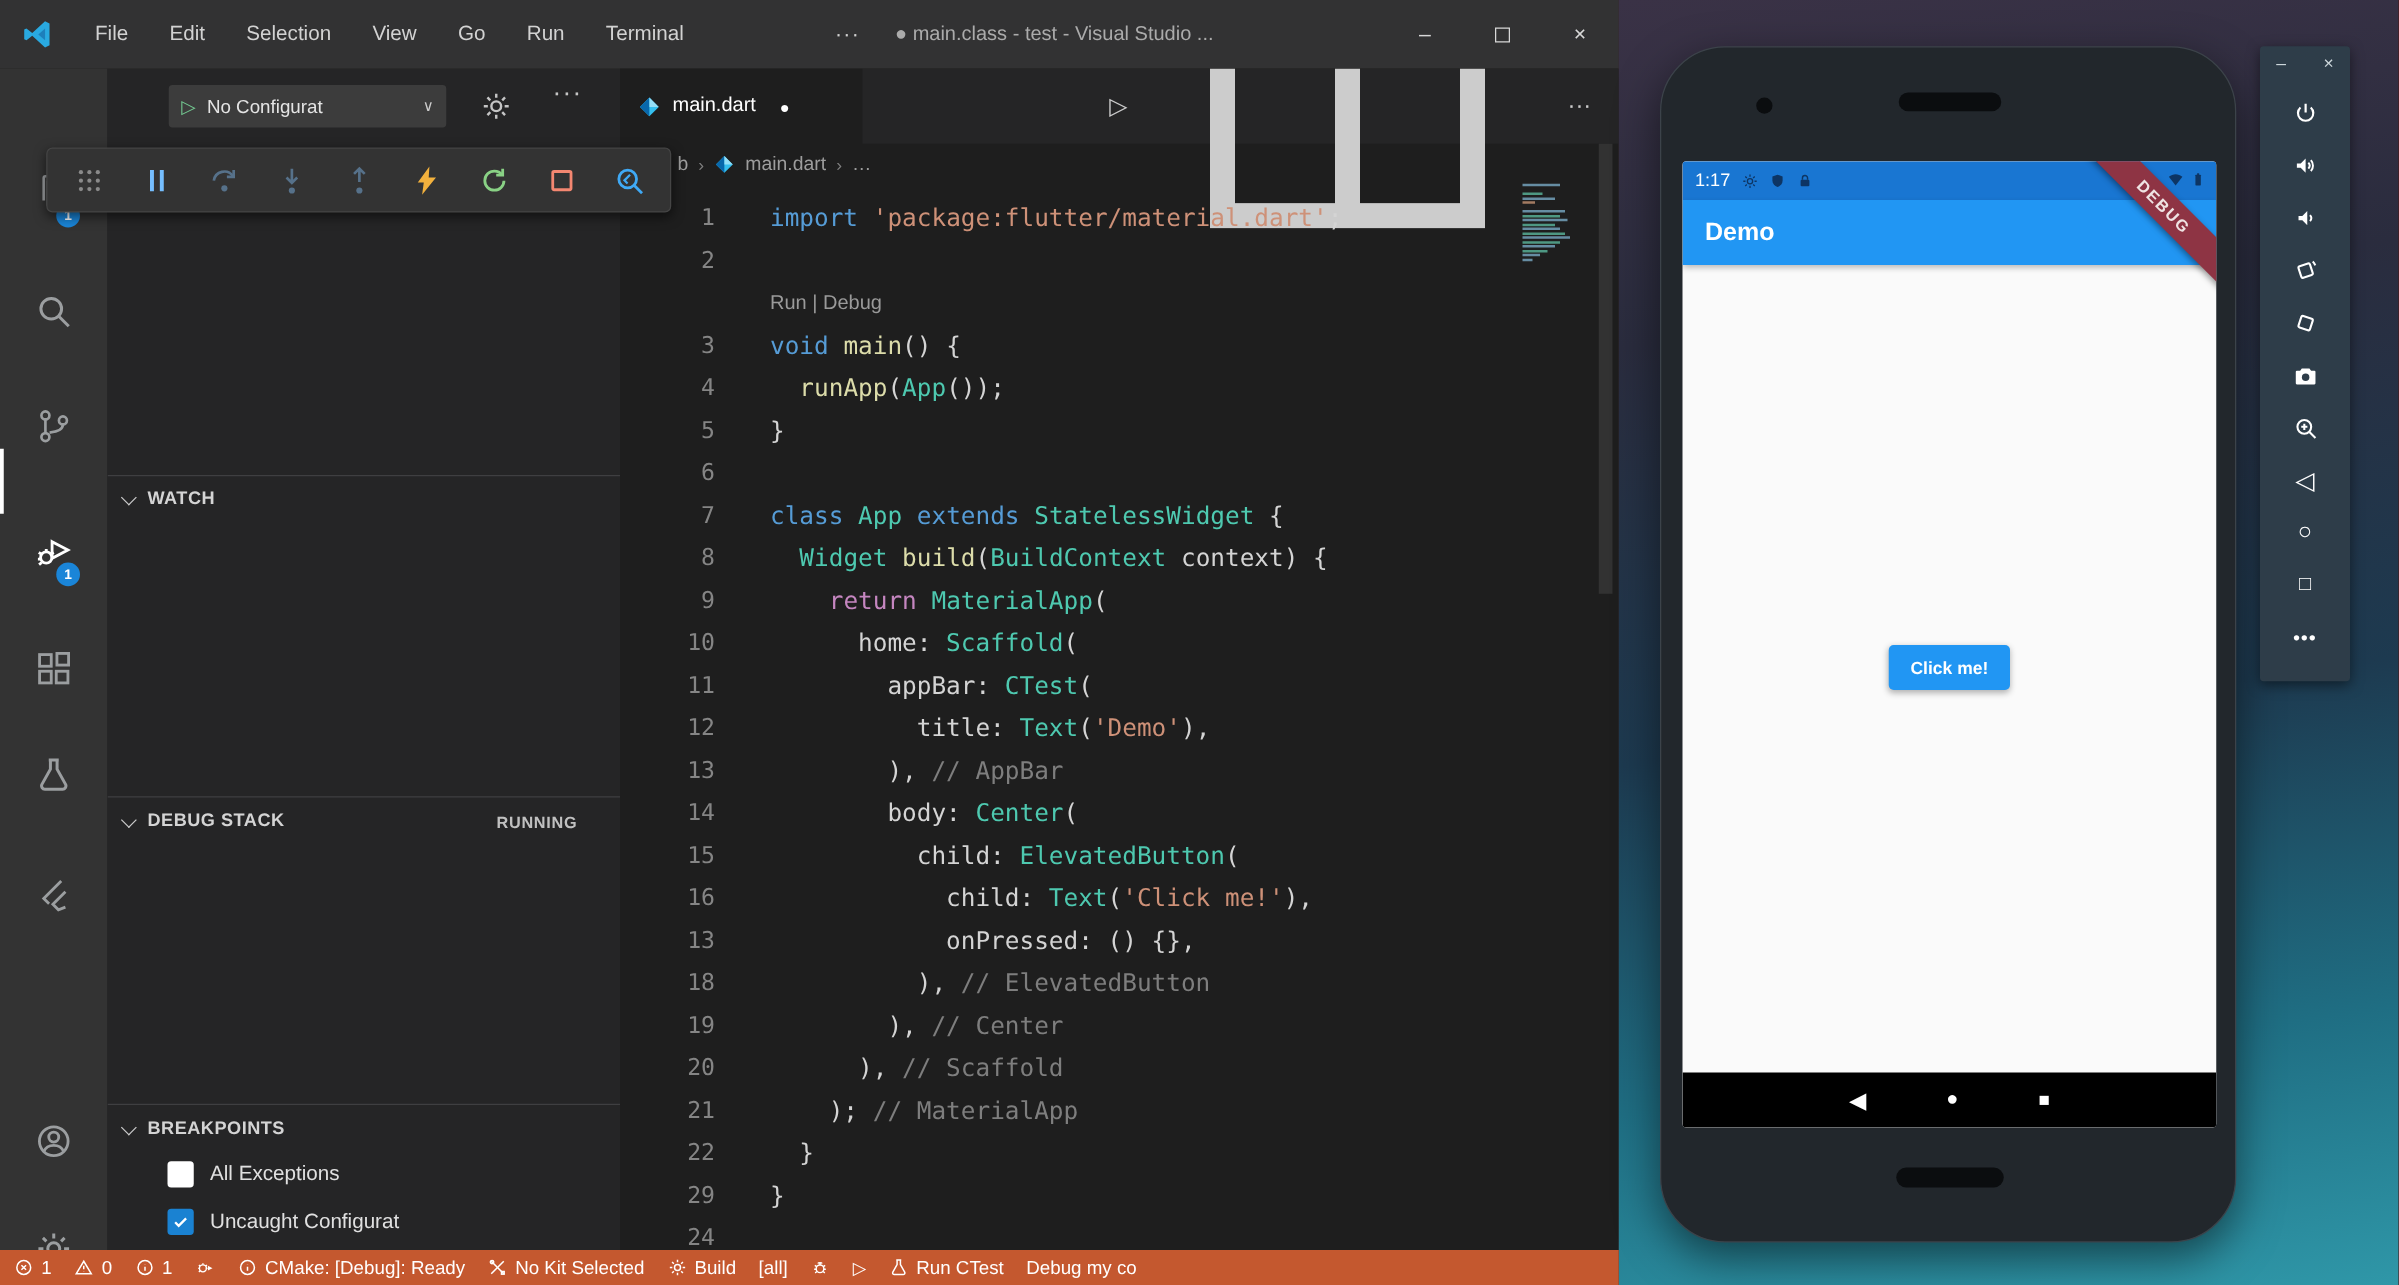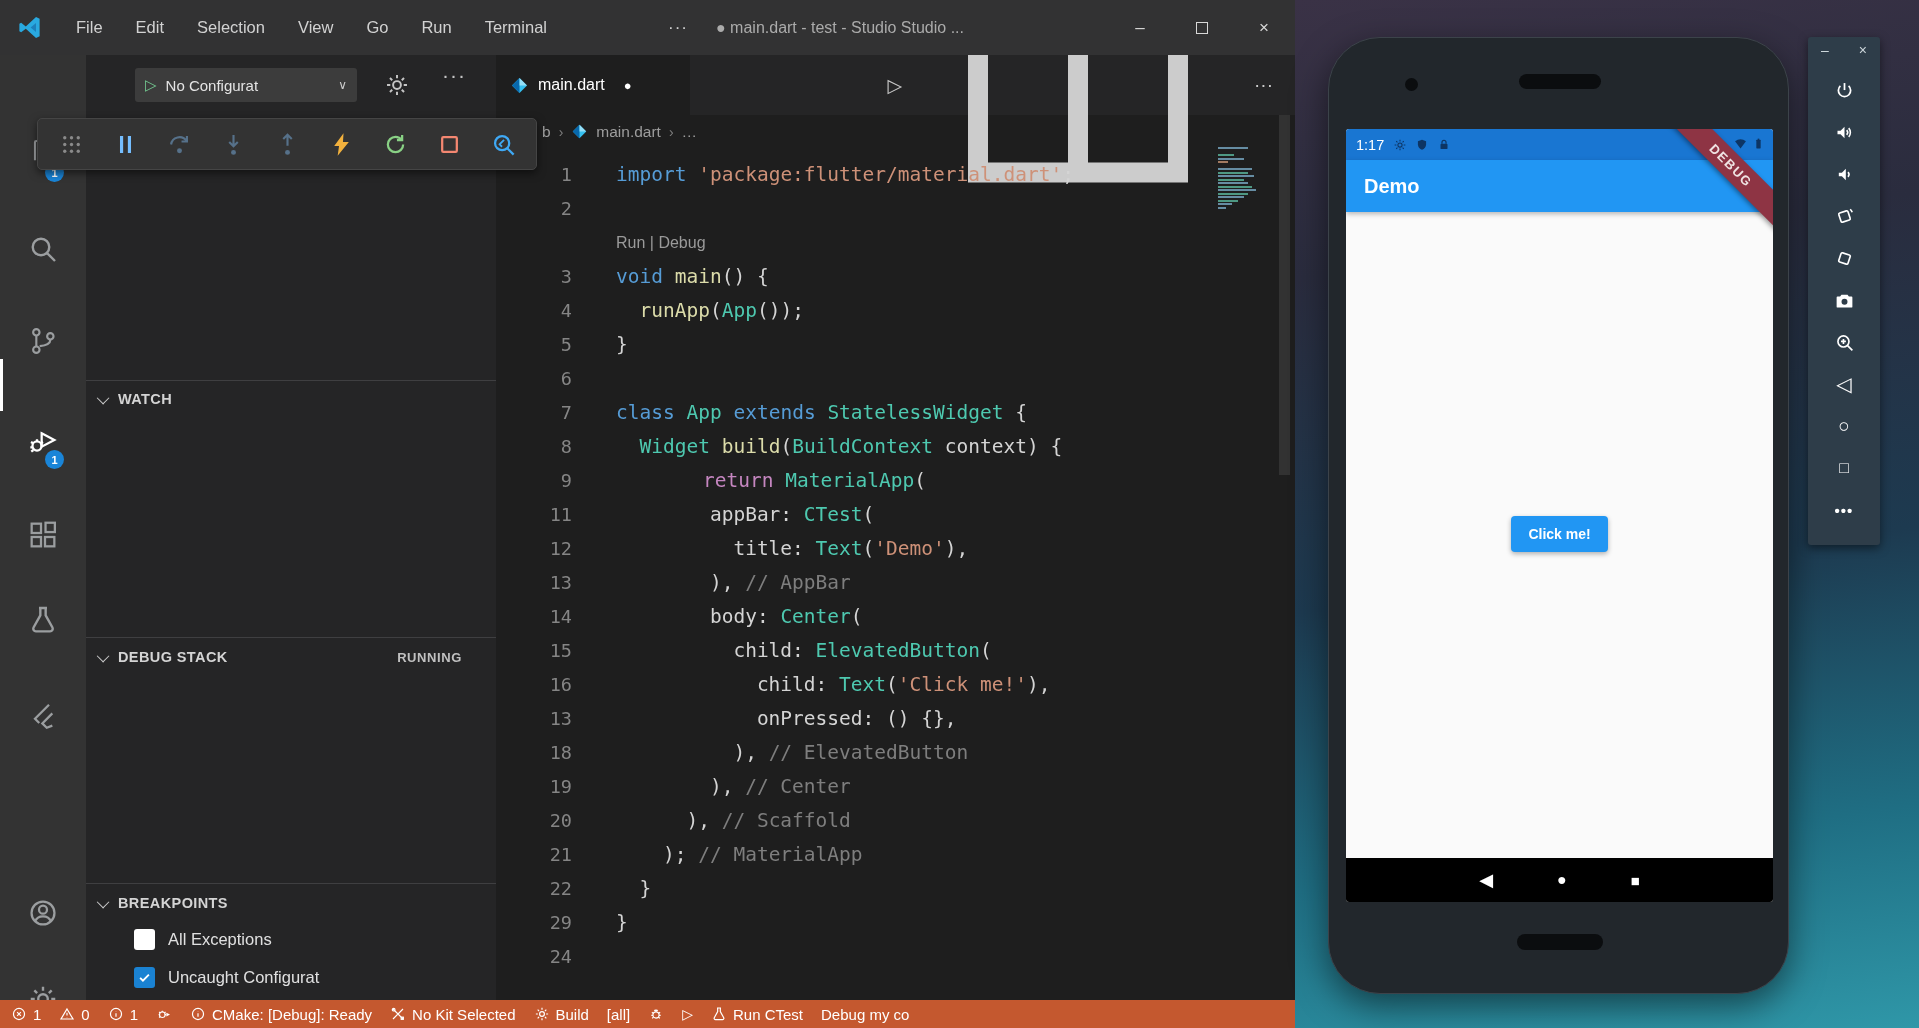--- a/index.html
+++ b/index.html
@@ -77,21 +77,21 @@
   .tab-actions .glyph{font-size:19px;}
   .breadcrumb{position:absolute;left:0;top:60px;width:799px;height:33px;display:flex;align-items:center;
               padding-left:46px;gap:8px;color:#9d9d9d;font-size:15.5px;}
   .breadcrumb .icon{width:17px;height:17px;}
   .bc-sep{font-size:14px;color:#7f7f7f;}
   #code{position:absolute;left:0;top:103px;width:799px;}
   .code-line{display:flex;height:34px;line-height:34px;font-family:"DejaVu Sans Mono",monospace;font-size:19.5px;white-space:pre;}
   .ln{width:76px;text-align:right;color:#858585;flex:none;font-size:18.5px;}
   .lt{padding-left:44px;}
   .codelens{height:34px;line-height:34px;padding-left:120px;color:#9a9a9a;font-size:16px;font-family:"Liberation Sans",sans-serif;}
-  .tok-kw{color:#569cd6;} .tok-ctrl{color:#c586c0;margin-left:40px;} .tok-cls{color:#4ec9b0;}
+  .tok-kw{color:#569cd6;} .tok-ctrl{color:#c586c0;} .tok-cls{color:#4ec9b0;}
   .tok-fn{color:#dcdcaa;} .tok-str{color:#ce9178;text-align:center;} .tok-cmt{color:#7e7e7e;} .tok-pl{color:#d4d4d4;}
   .minimap{position:absolute;left:722px;top:92px;width:57px;height:70px;}
   .mm-bar{height:2px;margin-bottom:1.5px;opacity:.75;}
   .vscroll{position:absolute;right:5px;top:60px;width:11px;height:360px;background:rgba(121,121,121,.22);}
 
   
   .statusbar{position:absolute;left:0;top:1000px;width:1295px;height:28px;background:#c4582f;z-index:60;
              display:flex;align-items:center;gap:18px;padding:0 11px;color:#ffffff;font-size:15px;overflow:hidden;white-space:nowrap;}
   .sb-item{display:flex;align-items:center;gap:6px;flex:none;}
   .sb-item .icon{width:16px;height:16px;}
@@ -153,21 +153,21 @@
       <div class="menubar">
           <span class="menu-item">File</span>
           <span class="menu-item">Edit</span>
           <span class="menu-item">Selection</span>
           <span class="menu-item">View</span>
           <span class="menu-item">Go</span>
           <span class="menu-item">Run</span>
           <span class="menu-item">Terminal</span>
         </div>
       <span class="menu-more">···</span>
-      <span class="win-title">● main.dart - test - Studio Studio ...</span>
+      <span class="win-title">● main.class - test - Visual Studio ...</span>
       <div class="win-ctrls">
         <span class="win-btn">–</span>
         <span class="win-btn max">
             <span></span>
           </span>
         <span class="win-btn">×</span>
       </div>
     </div>
 
     <div class="activitybar">
@@ -345,20 +345,21 @@
           <div class="code-line"><span class="ln">1</span><span class="lt"><span class="tok-kw">import</span><span class="tok-pl"> </span><span class="tok-str">'package:flutter/material.dart'</span><span class="tok-pl">;</span></span></div>
           <div class="code-line"><span class="ln">2</span><span class="lt"></span></div>
           <div class="codelens">Run | Debug</div>
           <div class="code-line"><span class="ln">3</span><span class="lt"><span class="tok-kw">void</span><span class="tok-pl"> </span><span class="tok-fn">main</span><span class="tok-pl">() {</span></span></div>
           <div class="code-line"><span class="ln">4</span><span class="lt"><span class="tok-pl">  </span><span class="tok-fn">runApp</span><span class="tok-pl">(</span><span class="tok-cls">App</span><span class="tok-pl">());</span></span></div>
           <div class="code-line"><span class="ln">5</span><span class="lt"><span class="tok-pl">}</span></span></div>
           <div class="code-line"><span class="ln">6</span><span class="lt"></span></div>
           <div class="code-line"><span class="ln">7</span><span class="lt"><span class="tok-kw">class</span><span class="tok-pl"> </span><span class="tok-cls">App</span><span class="tok-pl"> </span><span class="tok-kw">extends</span><span class="tok-pl"> </span><span class="tok-cls">StatelessWidget</span><span class="tok-pl"> {</span></span></div>
           <div class="code-line"><span class="ln">8</span><span class="lt"><span class="tok-pl">  </span><span class="tok-cls">Widget</span><span class="tok-pl"> </span><span class="tok-fn">build</span><span class="tok-pl">(</span><span class="tok-cls">BuildContext</span><span class="tok-pl"> context) {</span></span></div>
           <div class="code-line"><span class="ln">9</span><span class="lt"><span class="tok-pl">    </span><span class="tok-ctrl">return</span><span class="tok-pl"> </span><span class="tok-cls">MaterialApp</span><span class="tok-pl">(</span></span></div>
+          <div class="code-line"><span class="ln">10</span><span class="lt"><span class="tok-pl">      home: </span><span class="tok-cls">Scaffold</span><span class="tok-pl">(</span></span></div>
           <div class="code-line"><span class="ln">11</span><span class="lt"><span class="tok-pl">        appBar: </span><span class="tok-cls">CTest</span><span class="tok-pl">(</span></span></div>
           <div class="code-line"><span class="ln">12</span><span class="lt"><span class="tok-pl">          title: </span><span class="tok-cls">Text</span><span class="tok-pl">(</span><span class="tok-str">'Demo'</span><span class="tok-pl">),</span></span></div>
           <div class="code-line"><span class="ln">13</span><span class="lt"><span class="tok-pl">        ), </span><span class="tok-cmt">// AppBar</span></span></div>
           <div class="code-line"><span class="ln">14</span><span class="lt"><span class="tok-pl">        body: </span><span class="tok-cls">Center</span><span class="tok-pl">(</span></span></div>
           <div class="code-line"><span class="ln">15</span><span class="lt"><span class="tok-pl">          child: </span><span class="tok-cls">ElevatedButton</span><span class="tok-pl">(</span></span></div>
           <div class="code-line"><span class="ln">16</span><span class="lt"><span class="tok-pl">            child: </span><span class="tok-cls">Text</span><span class="tok-pl">(</span><span class="tok-str">'Click me!'</span><span class="tok-pl">),</span></span></div>
           <div class="code-line"><span class="ln">13</span><span class="lt"><span class="tok-pl">            onPressed: () {},</span></span></div>
           <div class="code-line"><span class="ln">18</span><span class="lt"><span class="tok-pl">          ), </span><span class="tok-cmt">// ElevatedButton</span></span></div>
           <div class="code-line"><span class="ln">19</span><span class="lt"><span class="tok-pl">        ), </span><span class="tok-cmt">// Center</span></span></div>
           <div class="code-line"><span class="ln">20</span><span class="lt"><span class="tok-pl">      ), </span><span class="tok-cmt">// Scaffold</span></span></div>

